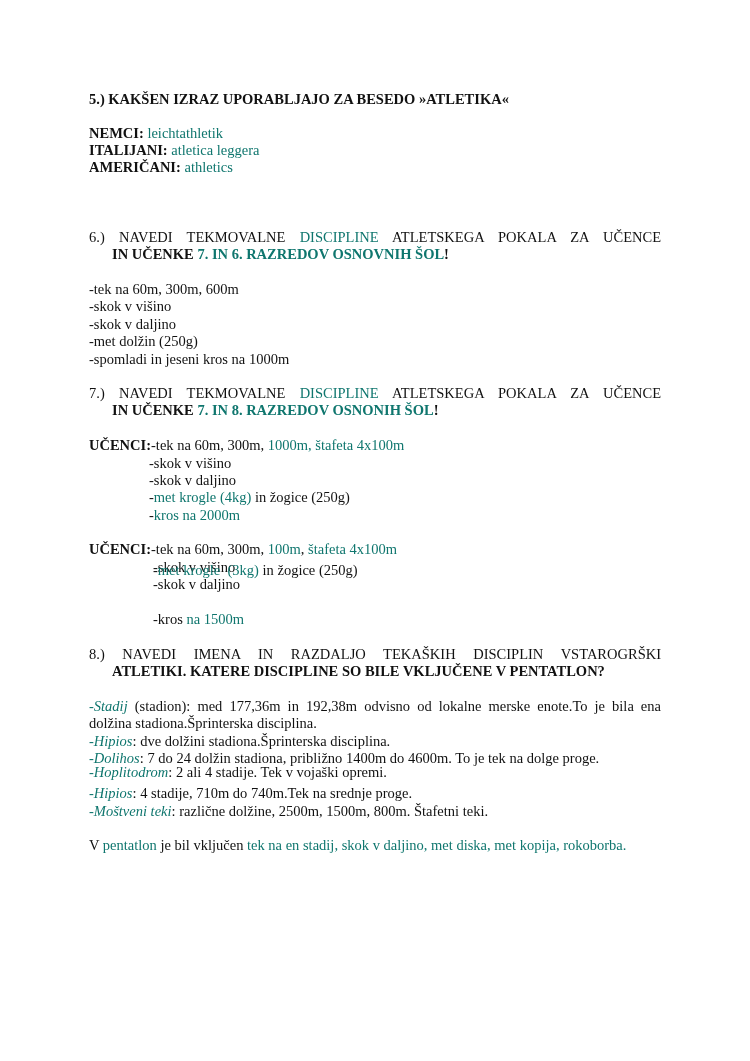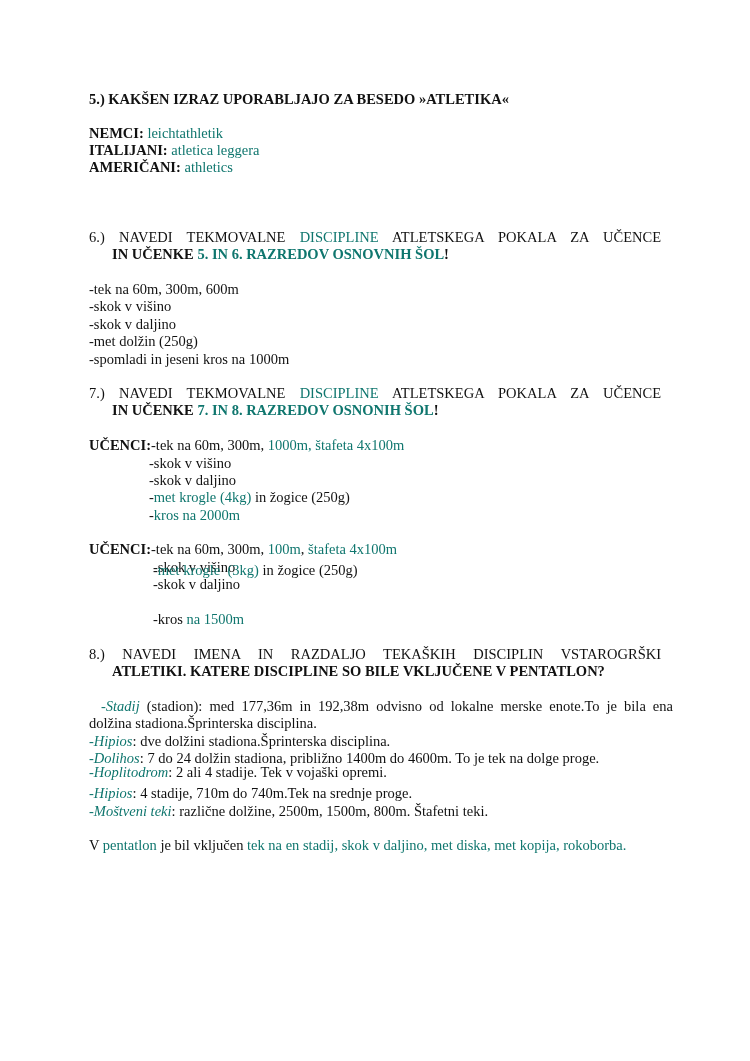--- a/index.html
+++ b/index.html
@@ -8,34 +8,34 @@
       font-family: "Liberation Serif", "DejaVu Serif", serif;
       font-size: 14.5px; color: #111111;
     }
     .page { position: absolute; left: 89px; top: 0; width: 572px; }
     .r { color: #0f766e; }
     .b { font-weight: bold; }
     .i { font-style: italic; }
     .line { position: absolute; left: 0; white-space: nowrap; line-height: 17px; }
     .q { font-weight: normal; text-align: justify; text-align-last: justify; width: 572px; }
     .q2 { font-weight: bold; white-space: nowrap; }
-    .just { text-align: justify; text-align-last: justify; width: 572px; margin-left: 12px; }
+    .just { text-align: justify; text-align-last: justify; width: 572px; }
   </style>
 </head>
 <body>
 
 <div class="page">
 
   <div class="line b" style="top:91px">5.)  KAKŠEN IZRAZ UPORABLJAJO ZA BESEDO »ATLETIKA«</div>
   <div class="line" style="top:125px"><span class="b">NEMCI:</span> <span class="r">leichtathletik</span></div>
   <div class="line" style="top:142px"><span class="b">ITALIJANI:</span> <span class="r">atletica leggera</span></div>
   <div class="line" style="top:159px"><span class="b">AMERIČANI:</span> <span class="r">athletics</span></div>
 
   <div class="line q" style="top:229px"><span>6.)</span> <span>NAVEDI TEKMOVALNE</span> <span class="r">DISCIPLINE</span> <span>ATLETSKEGA POKALA ZA UČENCE</span></div>
-  <div class="line q2" style="top:246px; left:23px"><span>IN UČENKE</span> <span class="r">5. IN 6. RAZREDOV OSNOVNIH ŠOL</span><span>!</span></div>
+  <div class="line q2" style="top:246px; left:23px"><span>IN UČENKE</span> <span class="r">7. IN 6. RAZREDOV OSNOVNIH ŠOL</span><span>!</span></div>
   <div class="line" style="top:281px">-tek na 60m, 300m, 600m</div>
   <div class="line" style="top:298px">-skok v višino</div>
   <div class="line" style="top:316px">-skok v daljino</div>
   <div class="line" style="top:333px">-met dolžin (250g)</div>
   <div class="line" style="top:351px">-spomladi in jeseni kros na 1000m</div>
 
   <div class="line q" style="top:385px"><span>7.)</span> <span>NAVEDI TEKMOVALNE</span> <span class="r">DISCIPLINE</span> <span>ATLETSKEGA POKALA ZA UČENCE</span></div>
   <div class="line q2" style="top:402px; left:23px"><span>IN UČENKE</span> <span class="r">7. IN 8. RAZREDOV OSNONIH ŠOL</span><span>!</span></div>
 
   <div class="line" style="top:437px"><span class="b">UČENCI:</span><span>-tek na 60m, 300m, </span><span class="r">1000m, štafeta 4x100m</span></div>

